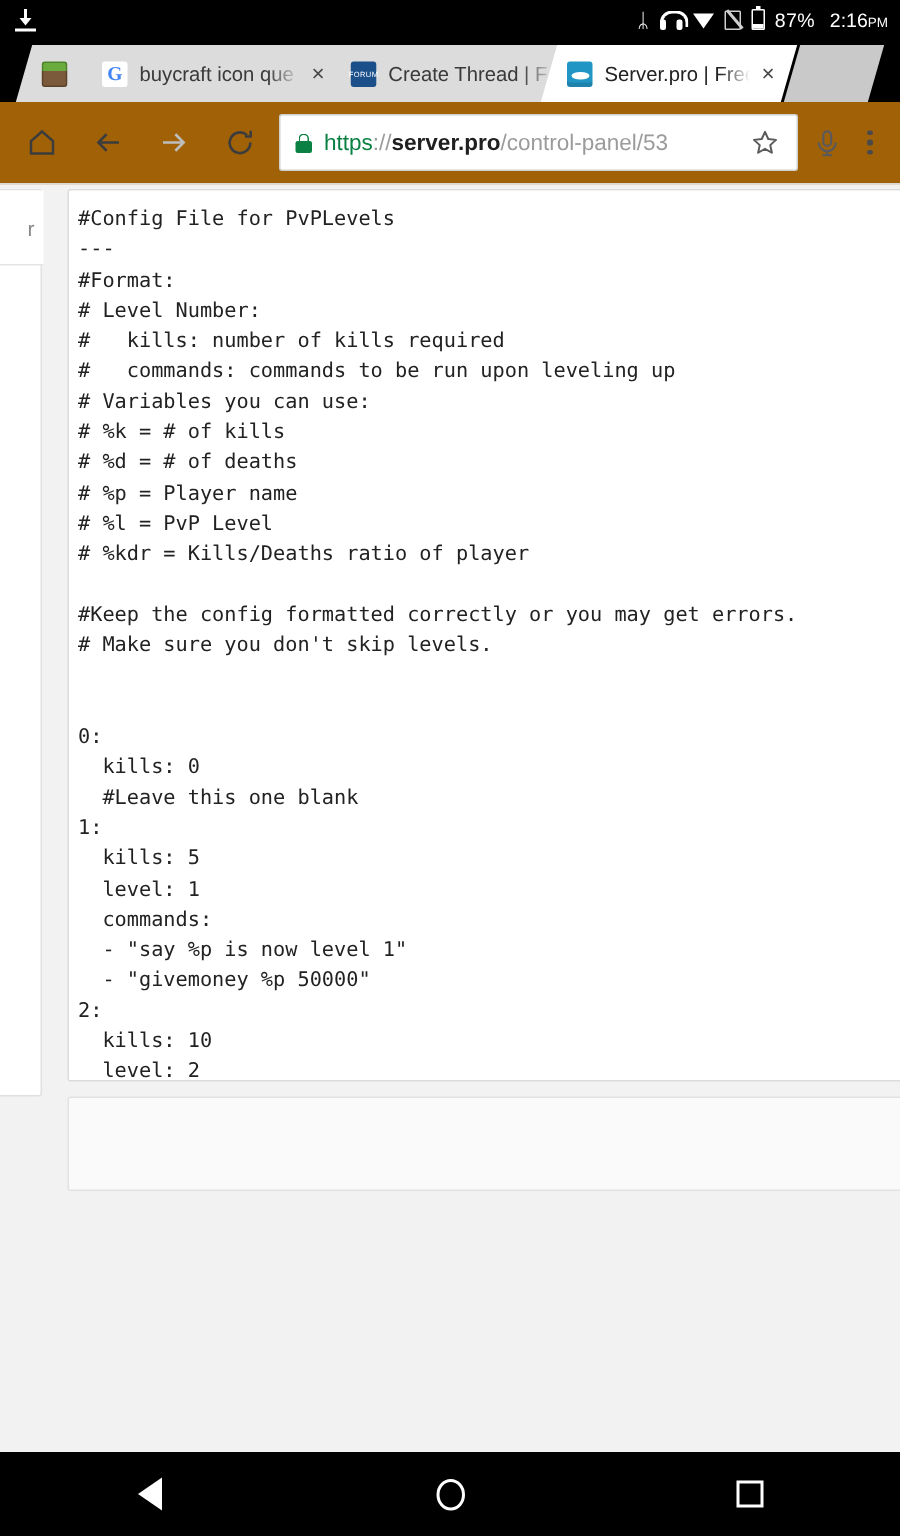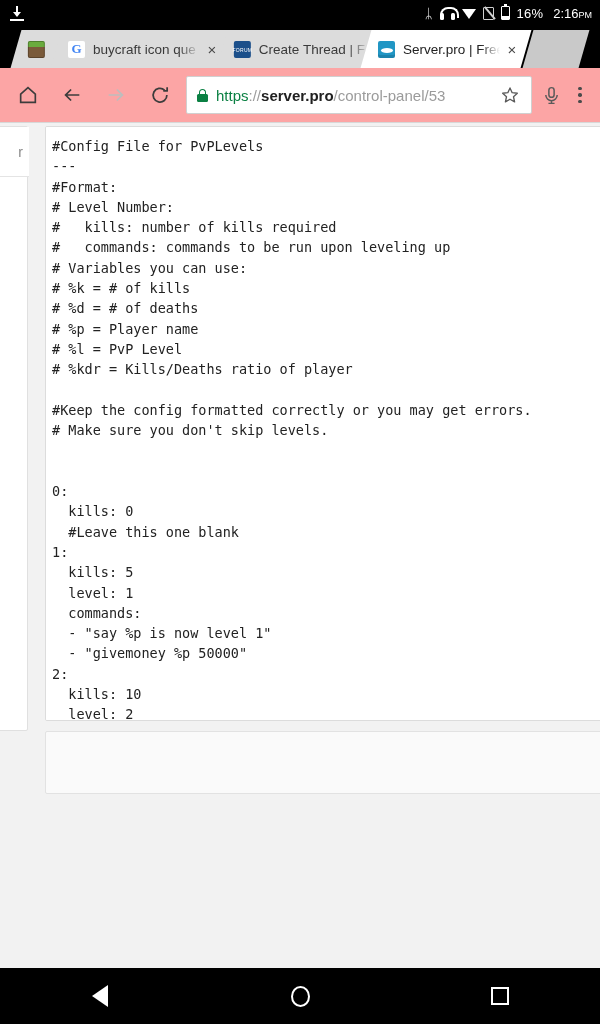--- a/index.html
+++ b/index.html
@@ -111,21 +111,21 @@
     background: #fff; border-radius: 50%;
   }
   .tabghost {
     position: absolute; top: 4px; height: 38px; width: 56px;
     background: #c9c9c9;
   }
 
   
   .toolbar {
     position: absolute; top: 68px; left: 0; width: 600px; height: 55px;
-    background: #fca5a5;
+    background: #a16207;
     display: flex; align-items: center; padding: 0 6px;
     border-bottom: 1px solid #d8d8d8;
   }
   .navbtn {
     width: 44px; height: 44px; flex: 0 0 44px;
     display: flex; align-items: center; justify-content: center;
     color: #3c3c3c;
   }
   .navbtn.disabled { color: #bdbdbd; }
   .omnibox {
@@ -214,21 +214,21 @@
       <span class="glyph bt-glyph">ᛦ</span>
       <span class="hs-ico">
           <i class="ep l"></i>
           <i class="ep r"></i>
         </span>
       <span class="wifi-ico"></span>
       <span class="sig-ico"></span>
       <span class="batt-ico">
           <i class="fill"></i>
         </span>
-      <span class="battery-pct">16%</span>
+      <span class="battery-pct">87%</span>
       <span class="clock"><span>2:16</span><span class="ampm">PM</span></span>
     </div>
   </div>
 
   <div class="tabstrip">
 
     <div class="tab inactive tab-skew" style="left:16px; width:52px; z-index:1;">
       <div class="tab-unskew" style="display:flex;align-items:center;width:100%;">
         <span class="favicon fav-mc"></span>
       </div>

